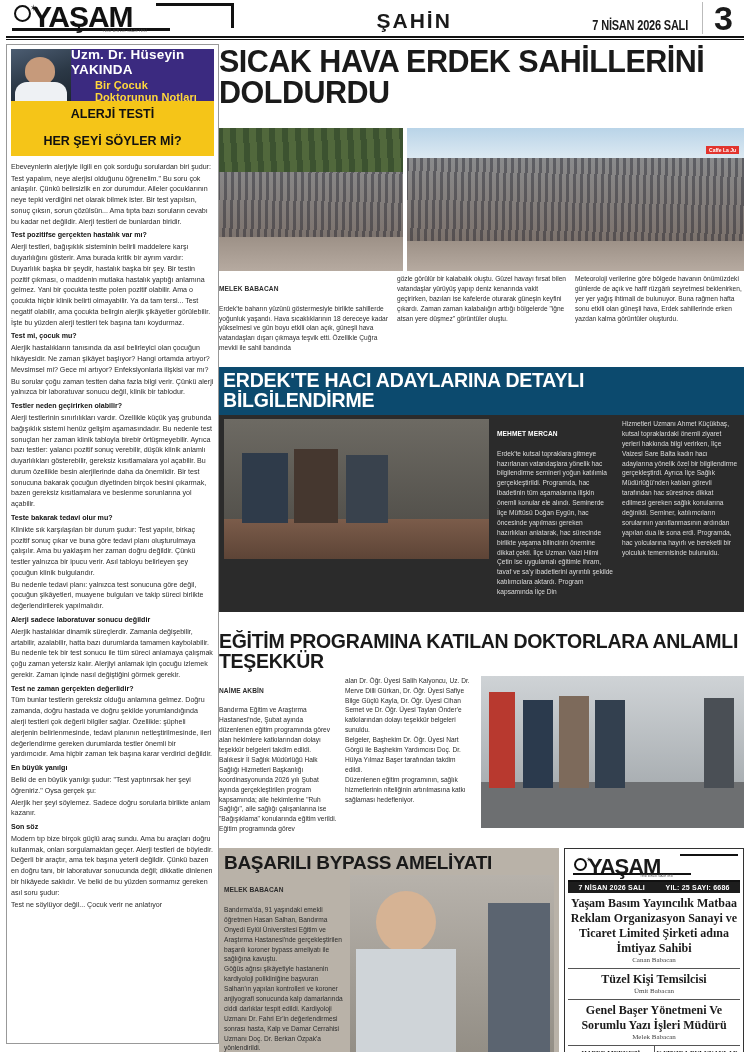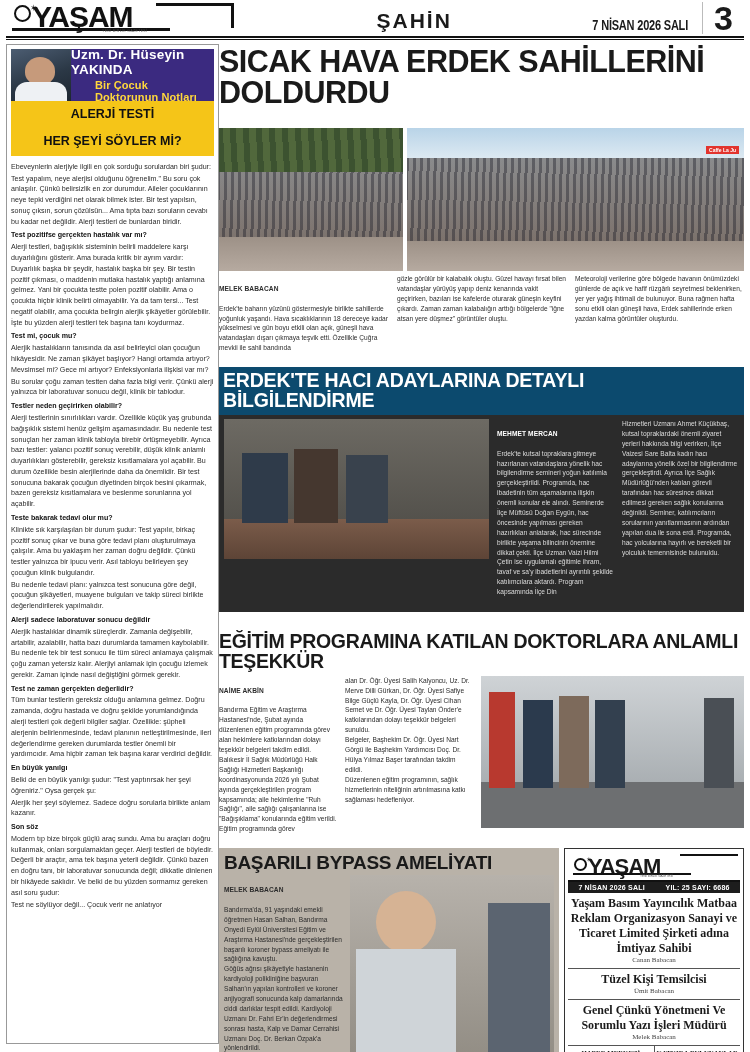--- a/index.html
+++ b/index.html
@@ -273,21 +273,21 @@
           </div>
           <div class="imp-sec">
             <b>Yaşam Basım Yayıncılık Matbaa Reklam Organizasyon Sanayi ve Ticaret Limited Şirketi adına İmtiyaz Sahibi</b>
             <span>Canan Babacan</span>
           </div>
           <div class="imp-sec">
             <b>Tüzel Kişi Temsilcisi</b>
             <span>Ümit Babacan</span>
           </div>
           <div class="imp-sec">
-            <b>Genel Çünkü Yönetmeni Ve Sorumlu Yazı İşleri Müdürü</b>
+            <b>Genel Başer Yönetmeni Ve Sorumlu Yazı İşleri Müdürü</b>
             <span>Melek Babacan</span>
           </div>
           <div class="imp-split">
             <div>
               <b>HABER MERKEZİ</b>
               <span class="ml" style="white-space: pre-line;">Naime Akbin
 Mehmet Mercan</span>
               <b style="margin-top:3px">HUKUK DANIŞMANLARI</b>
               <i class="ml" style="white-space: pre-line;">Av. Mehmet Birol ŞAHİN
 Av. N. Beyza BİLGEN</i>

